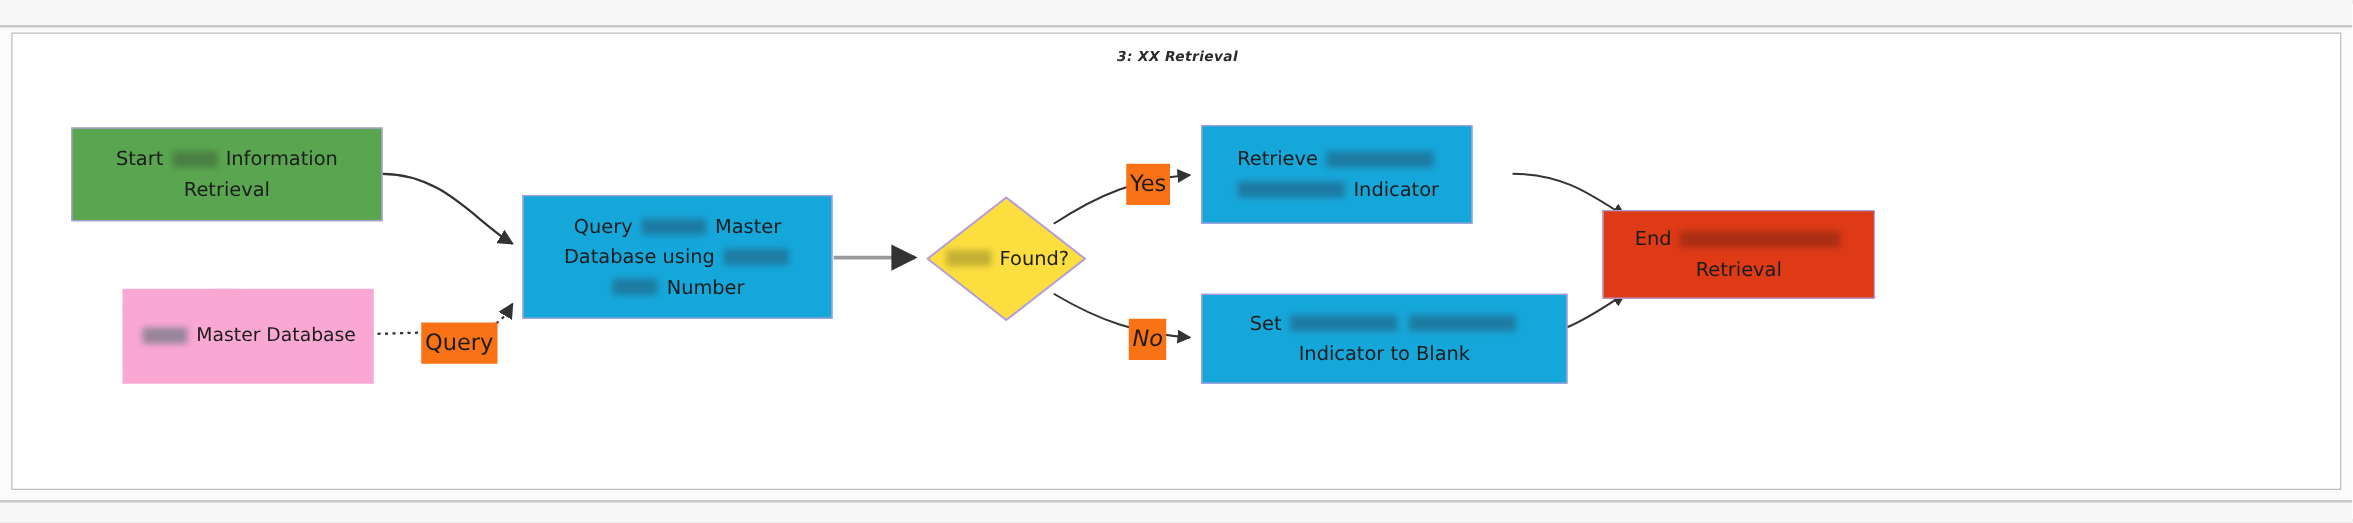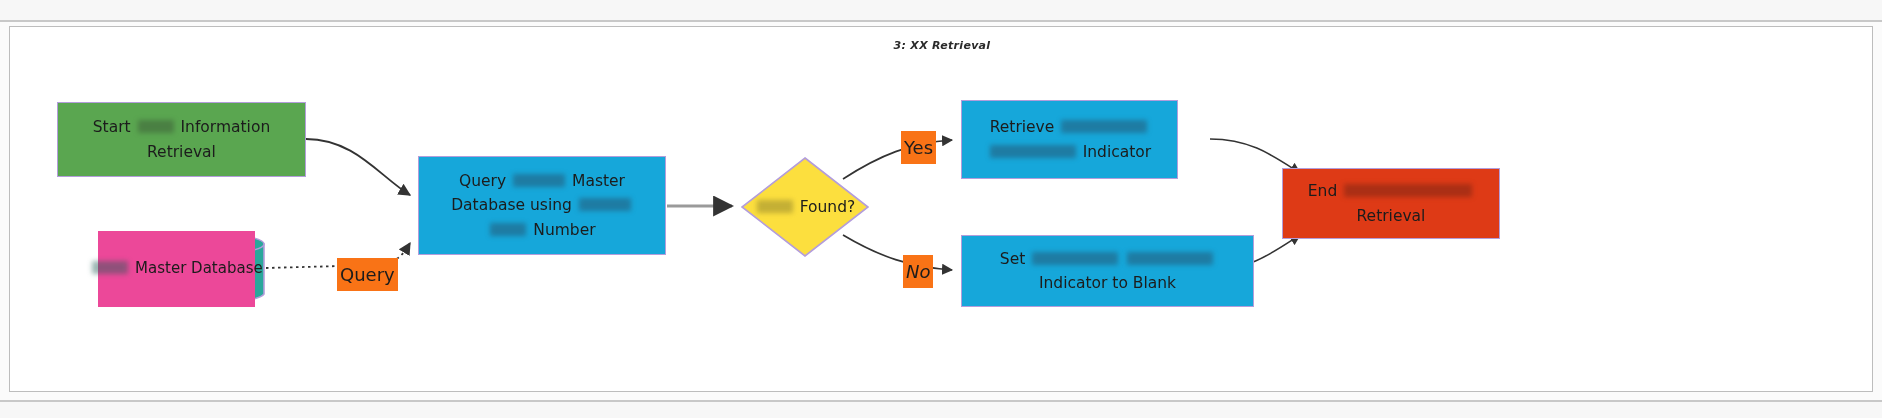--- a/index.html
+++ b/index.html
@@ -115,22 +115,22 @@
 
   #node-start {
     left: 47px; top: 75px; width: 249px; height: 75px;
     background: #5aa650;
   }
   #node-query {
     left: 408px; top: 129px; width: 248px; height: 99px;
     background: #16a7da;
   }
   #node-db {
-    left: 88px; top: 204px; width: 157px; height: 76px;
-    background: #ec4899;
+    left: 88px; top: 204px; width: 201px; height: 76px;
+    background: #f9a8d4;
     border: none;
     border-radius: 0;
     justify-content: center;
   }
   #db-shape {
     position: absolute;
     left: 88px; top: 204px;
     width: 167px; height: 76px;
   }
   #node-db .line { position: relative; z-index: 3; font-size: 15px; }

